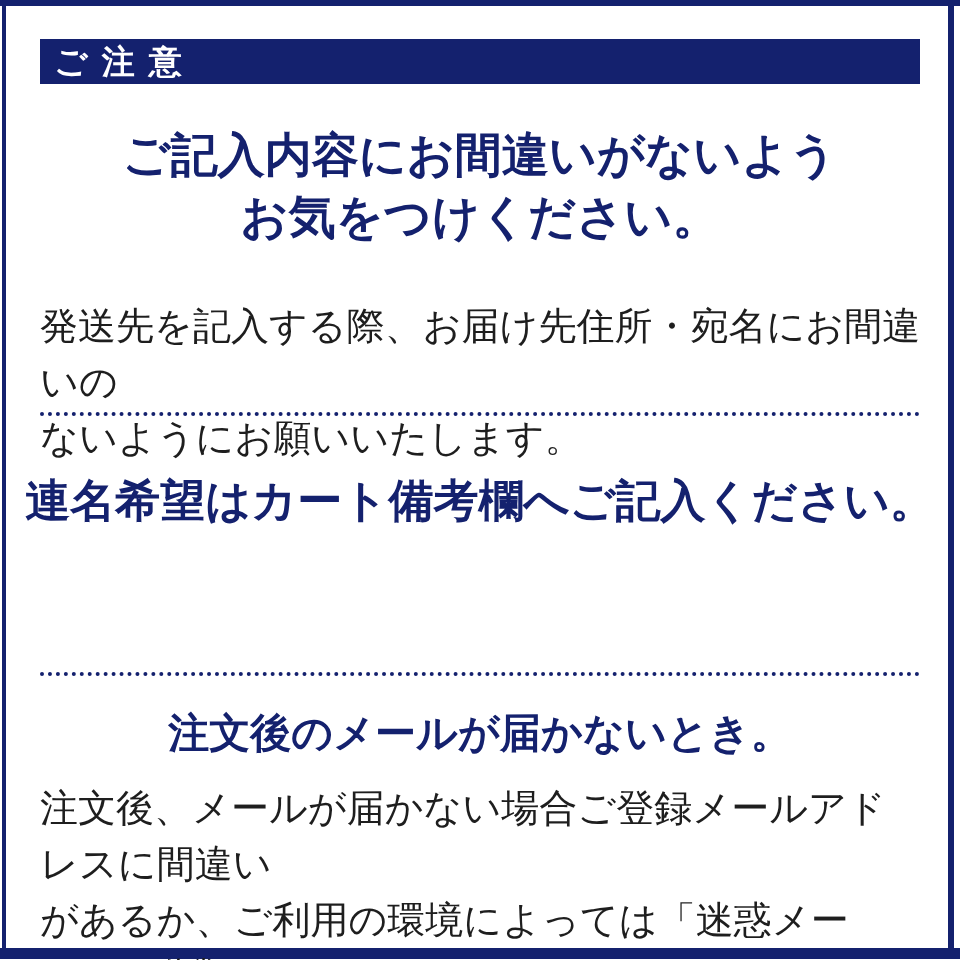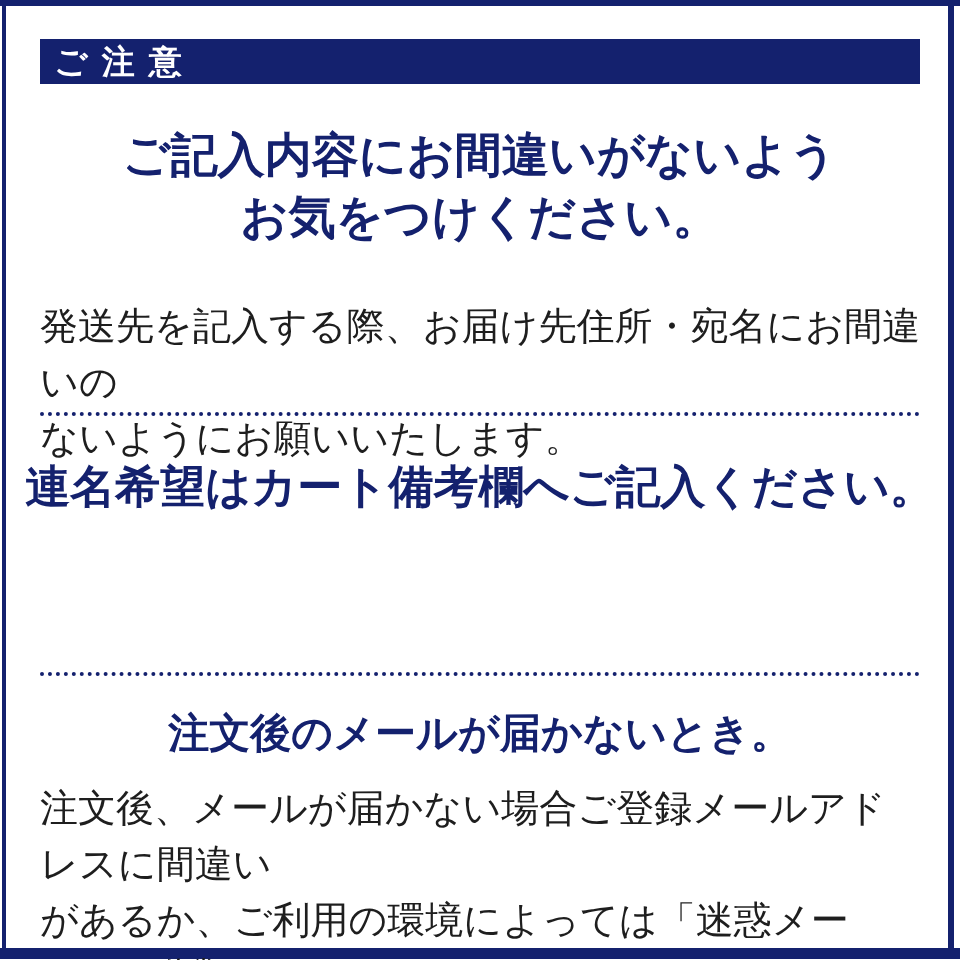--- a/index.html
+++ b/index.html
@@ -45,21 +45,21 @@
     position: absolute;
     left: 0;
     width: 960px;
     text-align: center;
     color: #14216e;
     font-weight: 900;
     white-space: pre-line;
     margin: 0;
   }
   .heading-1 { top: 124px; font-size: 47px; line-height: 62px; letter-spacing: 0px; }
-  .heading-2 { top: 461px; font-size: 45px; line-height: 52px; }
+  .heading-2 { top: 475px; font-size: 45px; line-height: 52px; }
   .heading-3 { top: 707px; font-size: 41px; line-height: 52px; }
 
   .body-text {
     position: absolute;
     left: 40px;
     width: 884px;
     color: #1e1e1e;
     font-size: 38px;
     line-height: 56px;
     white-space: pre-line;

